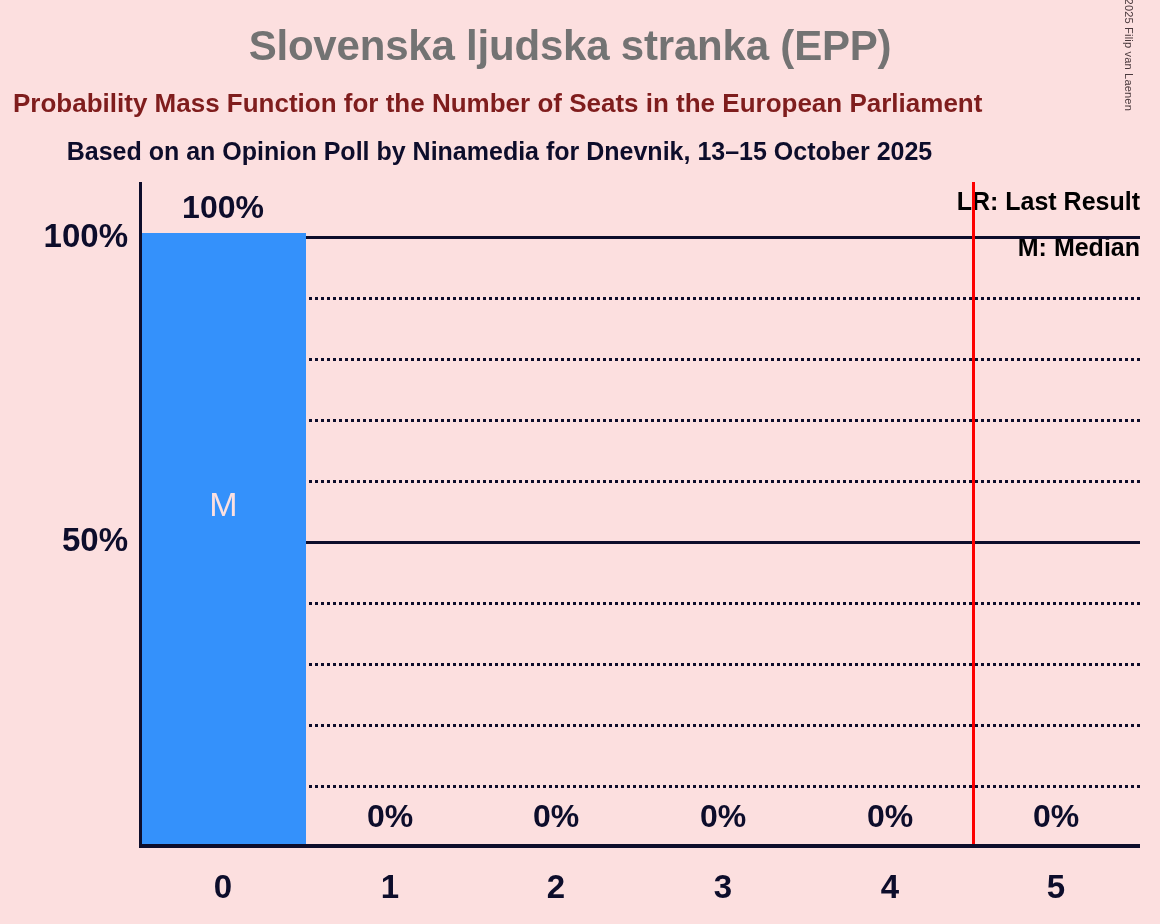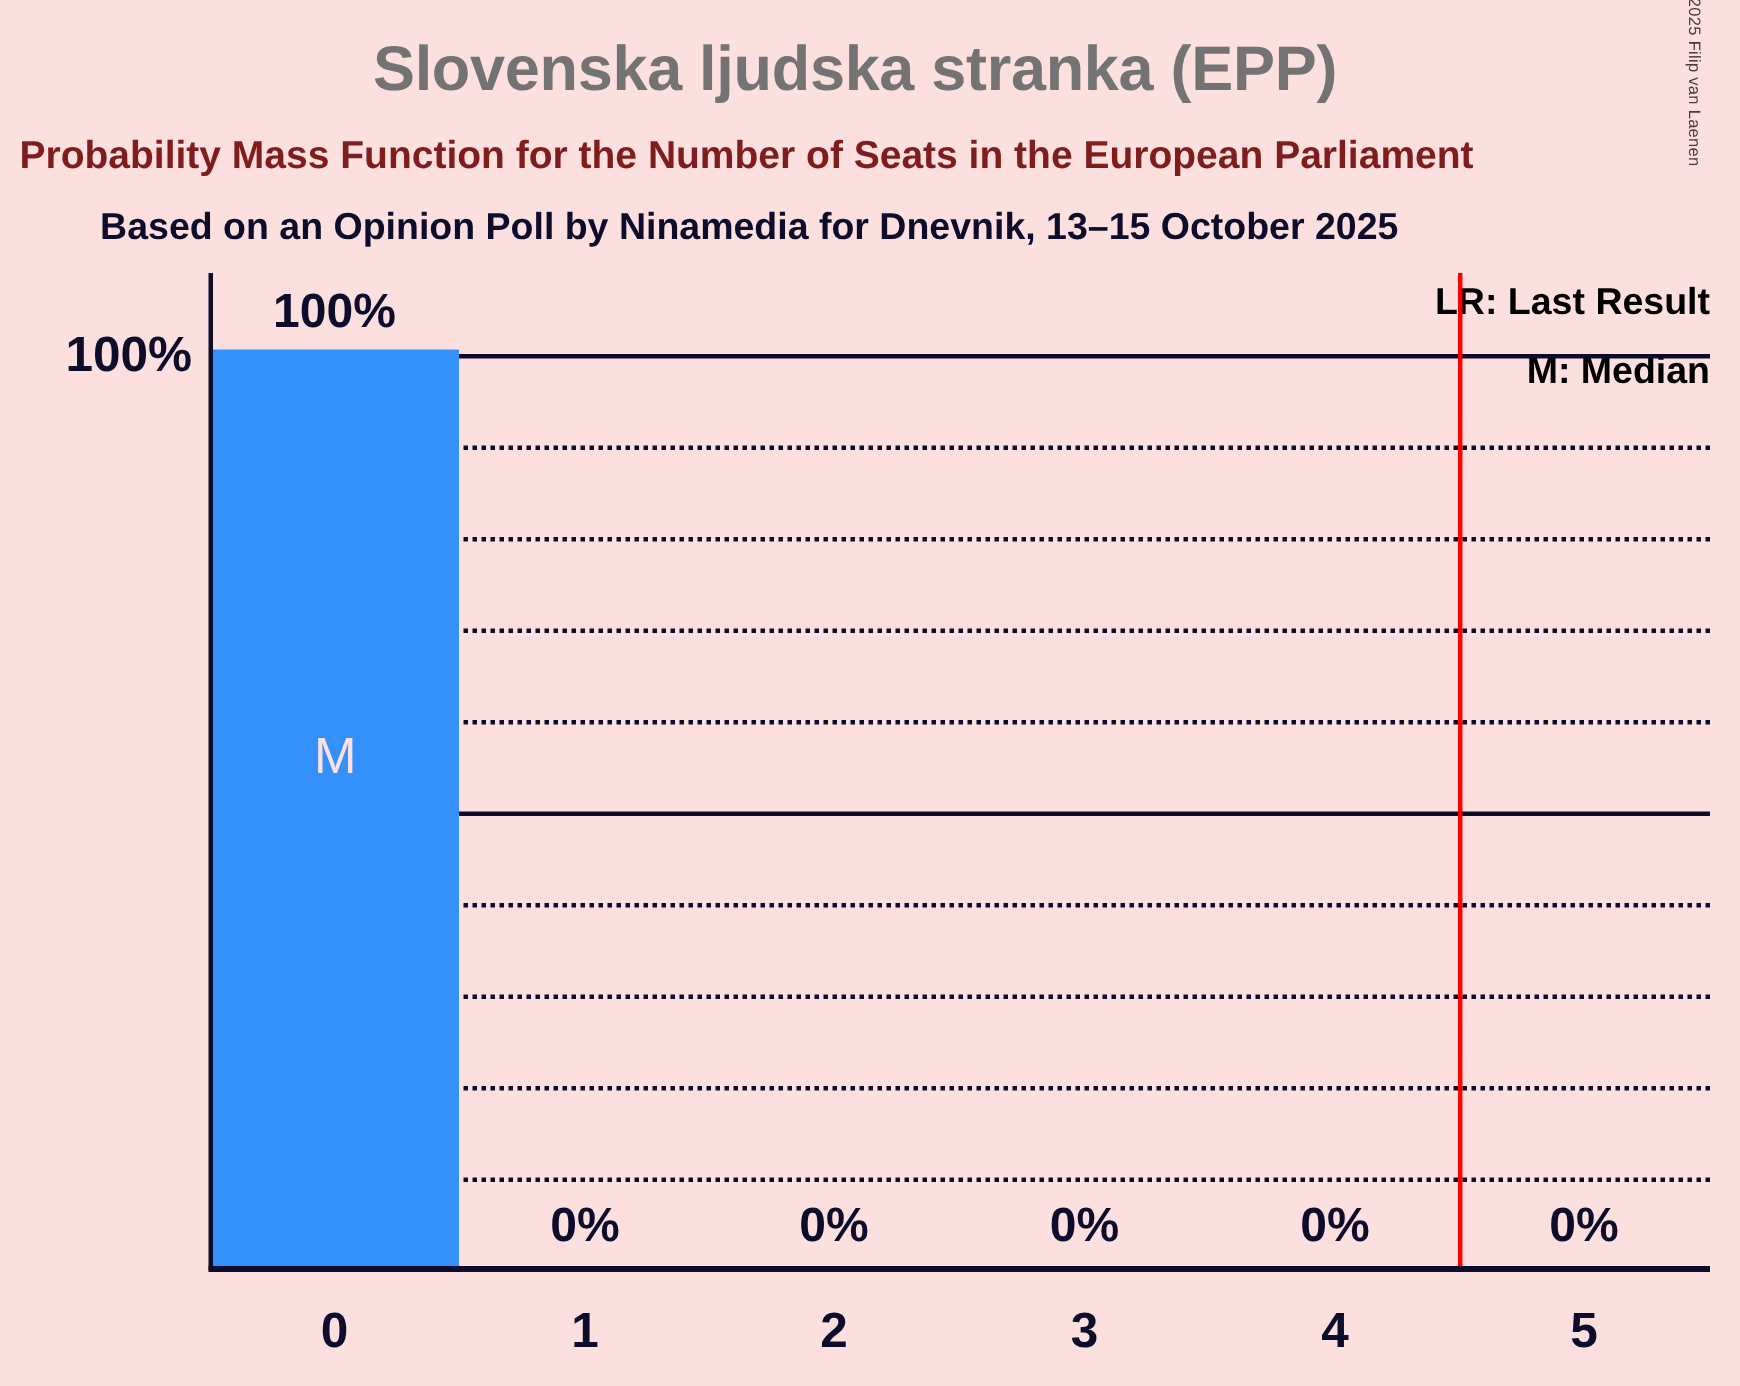--- a/index.html
+++ b/index.html
@@ -178,20 +178,21 @@
 
 <div id="root">
 
   <div class="title">Slovenska ljudska stranka (EPP)</div>
   <div class="subtitle">Probability Mass Function for the Number of Seats in the European Parliament</div>
   <div class="subtitle2">Based on an Opinion Poll by Ninamedia for Dnevnik, 13–15 October 2025</div>
 
   <div class="copyright">© 2025 Filip van Laenen</div>
 
   <div class="y-tick" style="left:0px; top:217px; width:128px;">100%</div>
+  <div class="y-tick" style="left:0px; top:521px; width:128px;">50%</div>
 
   <div class="x-tick" style="left:163px; top:868px; width:120px;">0</div>
   <div class="x-tick" style="left:330px; top:868px; width:120px;">1</div>
   <div class="x-tick" style="left:496px; top:868px; width:120px;">2</div>
   <div class="x-tick" style="left:663px; top:868px; width:120px;">3</div>
   <div class="x-tick" style="left:830px; top:868px; width:120px;">4</div>
   <div class="x-tick" style="left:996px; top:868px; width:120px;">5</div>
 
   <div class="bar-value-label" style="left:163px; top:189px; width:120px;">100%</div>
   <div class="bar-value-label" style="left:330px; top:798px; width:120px;">0%</div>

